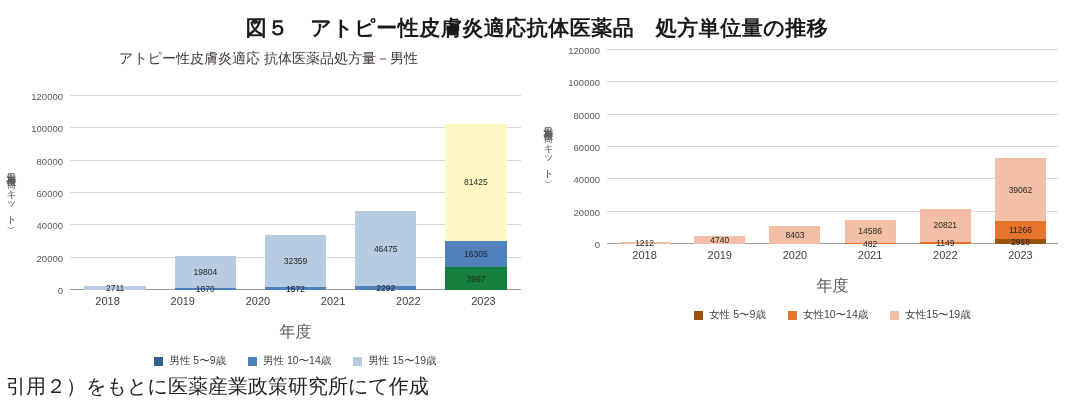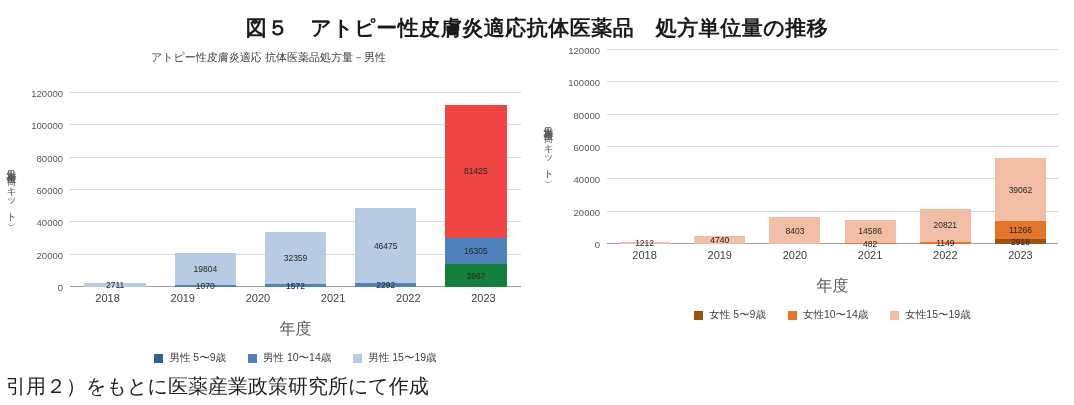--- a/index.html
+++ b/index.html
@@ -6,21 +6,21 @@
   body {
     width:1074px; height:405px; background:#ffffff; position:relative; overflow:hidden;
     font-family:"Liberation Sans","DejaVu Sans",sans-serif;
   }
   .fig-title {
     text-align:center; font-size:21px; font-weight:700; color:#1a1a1a;
     margin-top:14px; letter-spacing:0.5px;
   }
   .charts { display:flex; margin-top:8px; }
   .chart-panel { width:537px; box-sizing:border-box; }
-  .subtitle { text-align:center; font-size:11px; color:#3f3a39; margin-bottom:28px; }
+  .subtitle { text-align:center; font-size:14px; color:#3f3a39; margin-bottom:28px; }
   .chart-row { display:flex; }
   .ylabel-wrap { width:22px; height:194px; display:flex; align-items:center; justify-content:center; }
   .ylabel { writing-mode:vertical-rl; font-size:10px; color:#595959; letter-spacing:1px; }
   .yticks { position:relative; width:48px; height:194px; }
   .ytick { position:absolute; right:7px; transform:translateY(-50%); font-size:9.5px; color:#595959; }
   .plotcol { flex:1; padding-right:16px; }
   .plot { position:relative; height:194px; }
   .gridlines { position:absolute; left:0; right:0; top:0; bottom:0; }
   .gridline { position:absolute; left:0; right:0; height:1px; background:#d9d9d9; }
   .axisline { background:#9e9e9e; }
@@ -111,21 +111,21 @@
                   <div class="seg" style="height: 75.1346px; background: rgb(183, 203, 226); padding-left: 34px;">
                     <span class="seglabel">46475</span>
                   </div>
                   <div class="seg" style="height: 3.7054px; background: rgb(79, 129, 189);">
                     <span class="seglabel">2292</span>
                   </div>
                 </div>
               </div>
               <div class="slot">
                 <div class="bar">
-                  <div class="seg" style="height: 133px; background: #ef4444; margin-top: 44px;">
+                  <div class="seg" style="height: 117px; background: #fef9c3; margin-top: 44px;">
                     <span class="seglabel">81425</span>
                   </div>
                   <div class="seg" style="height: 26.3597px; background: rgb(79, 129, 189);">
                     <span class="seglabel">16305</span>
                   </div>
                   <div class="seg" style="height: 23px; background: #15803d;">
                     <span class="seglabel">3967</span>
                   </div>
                 </div>
               </div>
@@ -193,21 +193,21 @@
               </div>
               <div class="slot">
                 <div class="bar">
                   <div class="seg" style="height: 7.663px; background: rgb(242, 191, 166);">
                     <span class="seglabel">4740</span>
                   </div>
                 </div>
               </div>
               <div class="slot">
                 <div class="bar">
-                  <div class="seg" style="height: 27px; background: rgb(242, 191, 166);">
+                  <div class="seg" style="height: 18px; background: rgb(242, 191, 166);">
                     <span class="seglabel">8403</span>
                   </div>
                 </div>
               </div>
               <div class="slot">
                 <div class="bar">
                   <div class="seg" style="height: 23.5807px; background: rgb(242, 191, 166);">
                     <span class="seglabel">14586</span>
                   </div>
                   <div class="seg" style="height: 0.779233px; background: rgb(229, 117, 44);">

